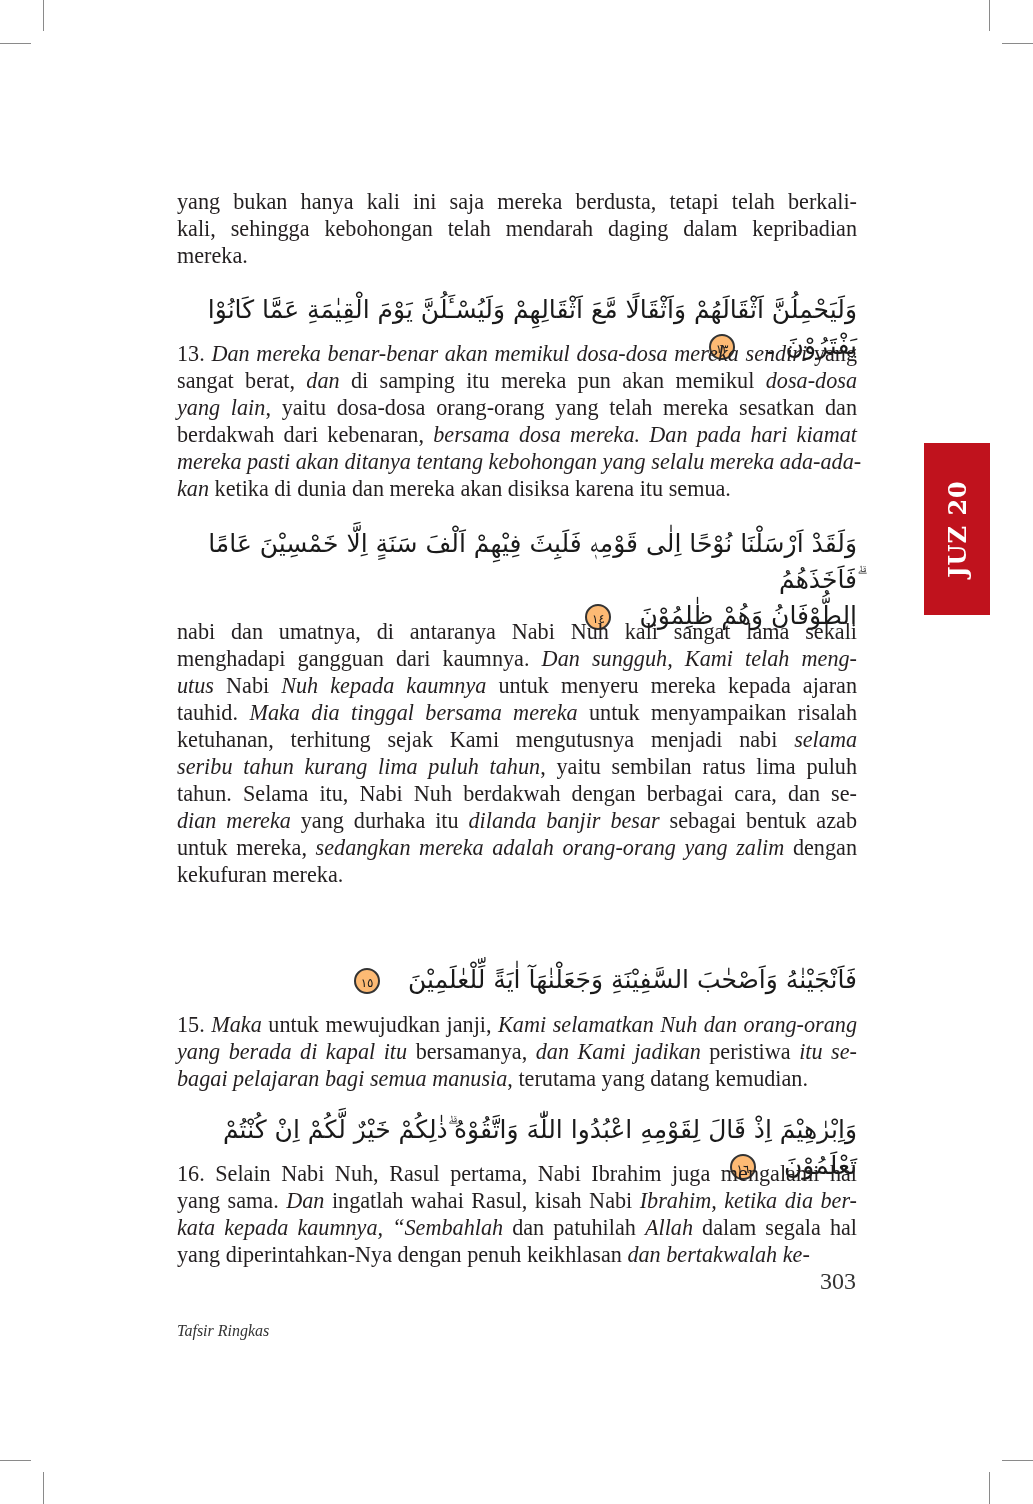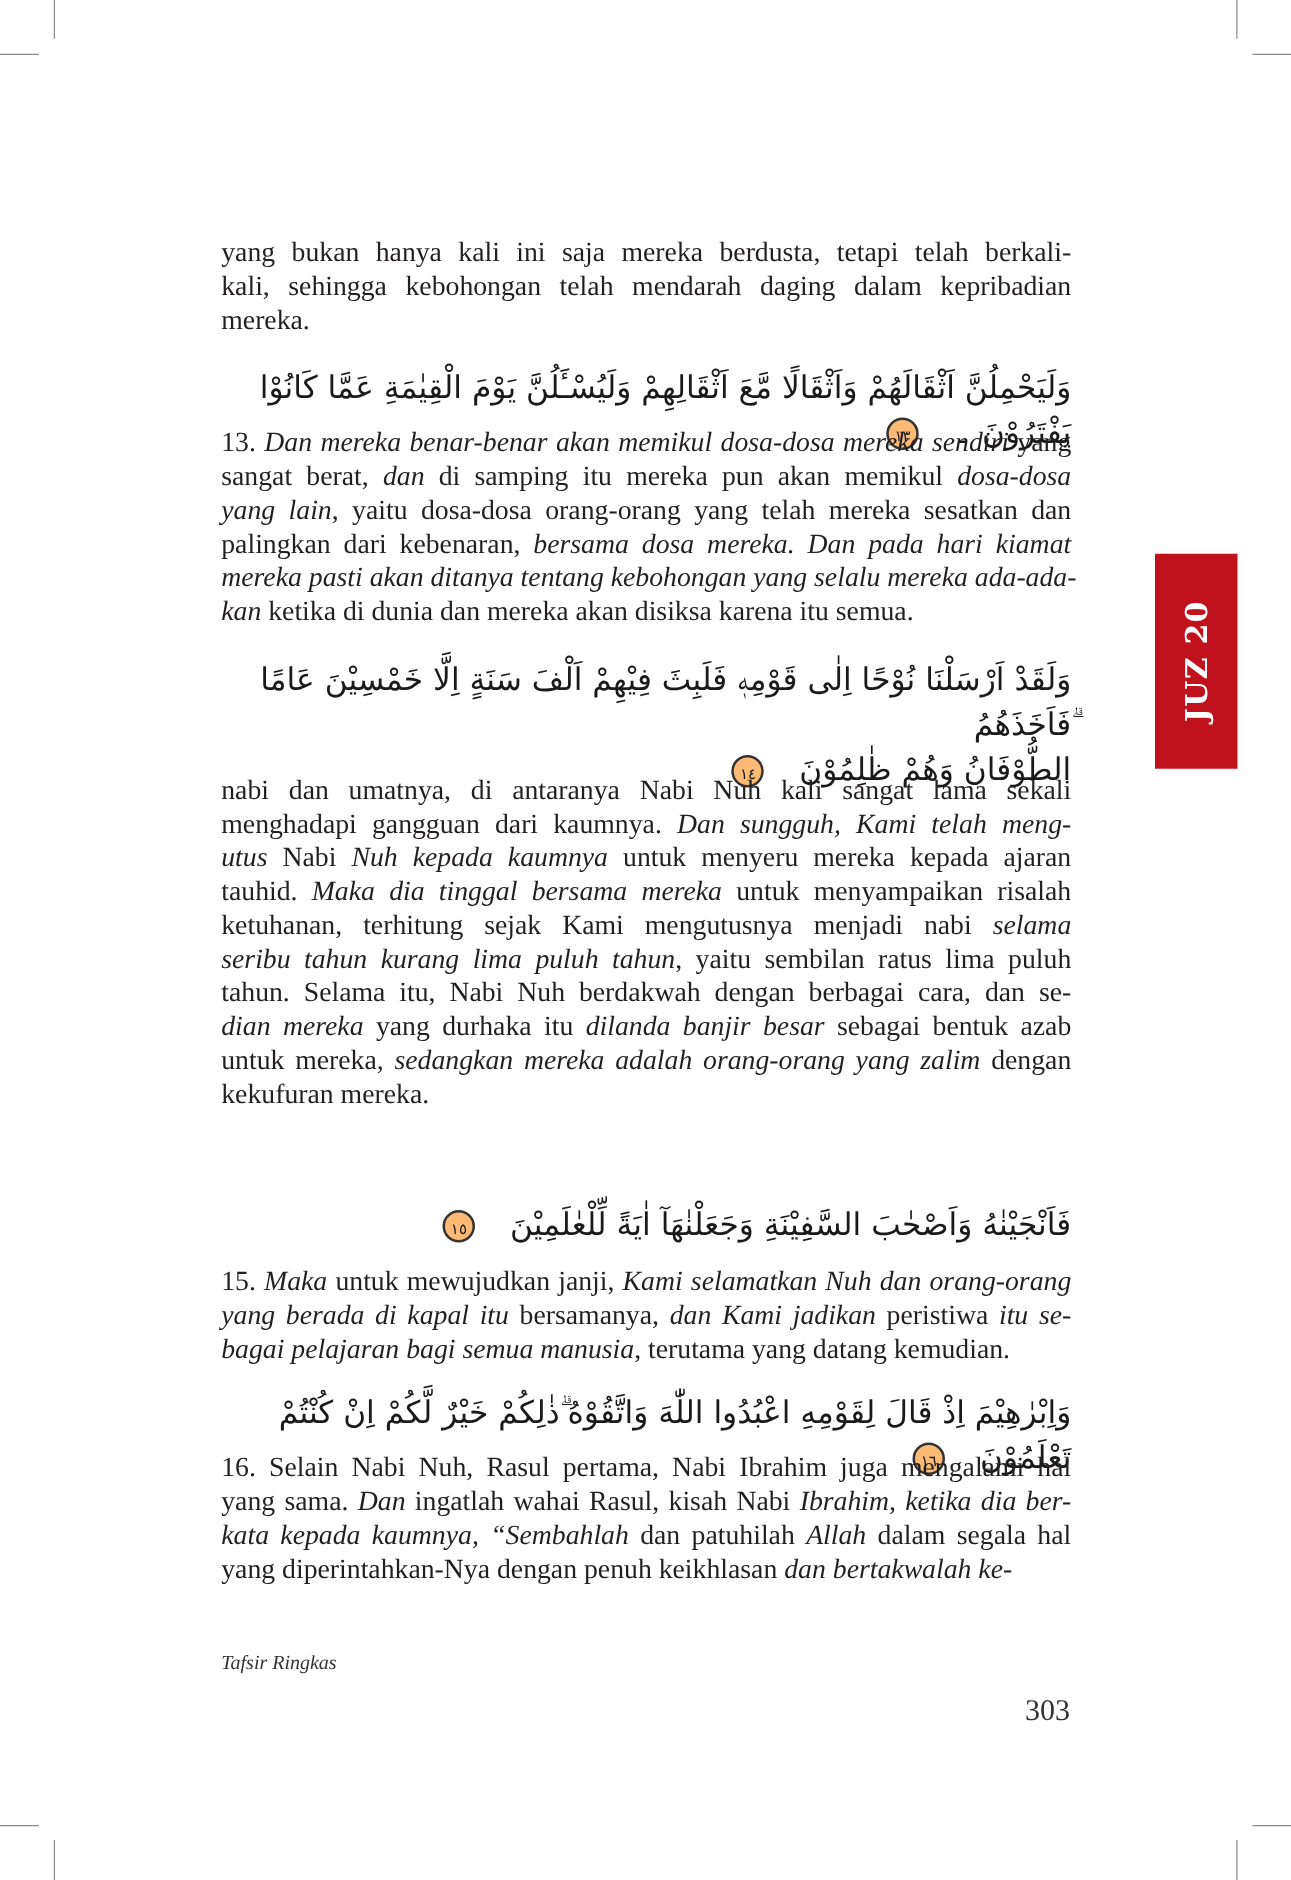--- a/index.html
+++ b/index.html
@@ -7,21 +7,21 @@
   .crop { position:absolute; background:#8a8a8a; }
   .text-block { position:absolute; left:177px; width:680px; font-family:"Liberation Serif", serif; font-size:22.2px; line-height:27px; text-align:justify; }
   .line { display:block; text-align:justify; text-align-last:justify; white-space:nowrap; }
   .line.last { text-align-last:left; }
   .line span { white-space:pre; }
   .arabic { position:absolute; left:177px; width:680px; direction:rtl; text-align:right; font-family:"DejaVu Sans", sans-serif; font-size:25px; line-height:36px; color:#1a1a1a; }
   .ayah-mark { display:inline-block; width:26px; height:26px; border:2px solid #333; border-radius:50%; font-size:12px; line-height:26px; text-align:center; vertical-align:middle; margin:0 20px; direction:ltr; box-sizing:border-box; background:#fdba74; }
   .juz-tab { position:absolute; left:924px; top:443px; width:66px; height:172px; background:#c0121d; }
   .juz-tab span { position:absolute; left:50%; top:50%; transform:translate(-50%,-50%) rotate(-90deg); color:#ffffff; font-family:"DejaVu Serif", serif; font-weight:bold; font-size:24px; white-space:nowrap; letter-spacing:1px; }
   .footer-left { position:absolute; left:177px; top:1322px; font-family:"Liberation Serif", serif; font-size:16px; color:#333;font-style:italic; }
-  .footer-right { position:absolute; right:177px; top:1356px; font-family:"Liberation Serif", serif; font-size:24px; color:#333; }
+  .footer-right { position:absolute; right:177px; top:1268px; font-family:"Liberation Serif", serif; font-size:24px; color:#333; }
   i { font-style:italic; }
 </style>
 </head>
 <body>
 
 <div class="crop" style="left:43px;top:0;width:1px;height:31px;"></div>
 <div class="crop" style="left:0;top:43px;width:31px;height:1px;"></div>
 <div class="crop" style="left:989px;top:0;width:1px;height:31px;"></div>
 <div class="crop" style="left:1002px;top:43px;width:31px;height:1px;"></div>
 <div class="crop" style="left:0;top:1460px;width:31px;height:1px;"></div>
@@ -39,21 +39,21 @@
     <span class="line last"><span>mereka.</span></span>
   </div>
 
 <div class="arabic" style="top:292px;">
     <div>وَلَيَحْمِلُنَّ اَثْقَالَهُمْ وَاَثْقَالًا مَّعَ اَثْقَالِهِمْ وَلَيُسْـَٔلُنَّ يَوْمَ الْقِيٰمَةِ عَمَّا كَانُوْا يَفْتَرُوْنَ ۔ <span class="ayah-mark">١٣</span></div>
   </div>
 <div class="text-block" style="top:340px;">
     <span class="line"><span>13. </span><i>Dan mereka benar-benar akan memikul dosa-dosa mereka sendiri</i><span> yang</span></span>
     <span class="line"><span>sangat berat, </span><i>dan</i><span> di samping itu mereka pun akan memikul </span><i>dosa-dosa</i></span>
     <span class="line"><i>yang lain</i><span>, yaitu dosa-dosa orang-orang yang telah mereka sesatkan dan</span></span>
-    <span class="line"><span>palingkan dari kebenaran, </span><i>bersama dosa mereka. Dan pada hari kiamat</i></span>
+    <span class="line"><span>berdakwah dari kebenaran, </span><i>bersama dosa mereka. Dan pada hari kiamat</i></span>
     <span class="line"><i>mereka pasti akan ditanya tentang kebohongan yang selalu mereka ada-ada-</i></span>
     <span class="line last"><i>kan</i><span> ketika di dunia dan mereka akan disiksa karena itu semua.</span></span>
   </div>
 
 <div class="arabic" style="top:526px;">
     <div>وَلَقَدْ اَرْسَلْنَا نُوْحًا اِلٰى قَوْمِهٖ فَلَبِثَ فِيْهِمْ اَلْفَ سَنَةٍ اِلَّا خَمْسِيْنَ عَامًا ۗفَاَخَذَهُمُ </div>
     <div>الطُّوْفَانُ وَهُمْ ظٰلِمُوْنَ <span class="ayah-mark">١٤</span></div>
   </div>
 <div class="text-block" style="top:618px;">
     <span class="line"><span>nabi dan umatnya, di antaranya Nabi Nuh kali sangat lama sekali</span></span>

